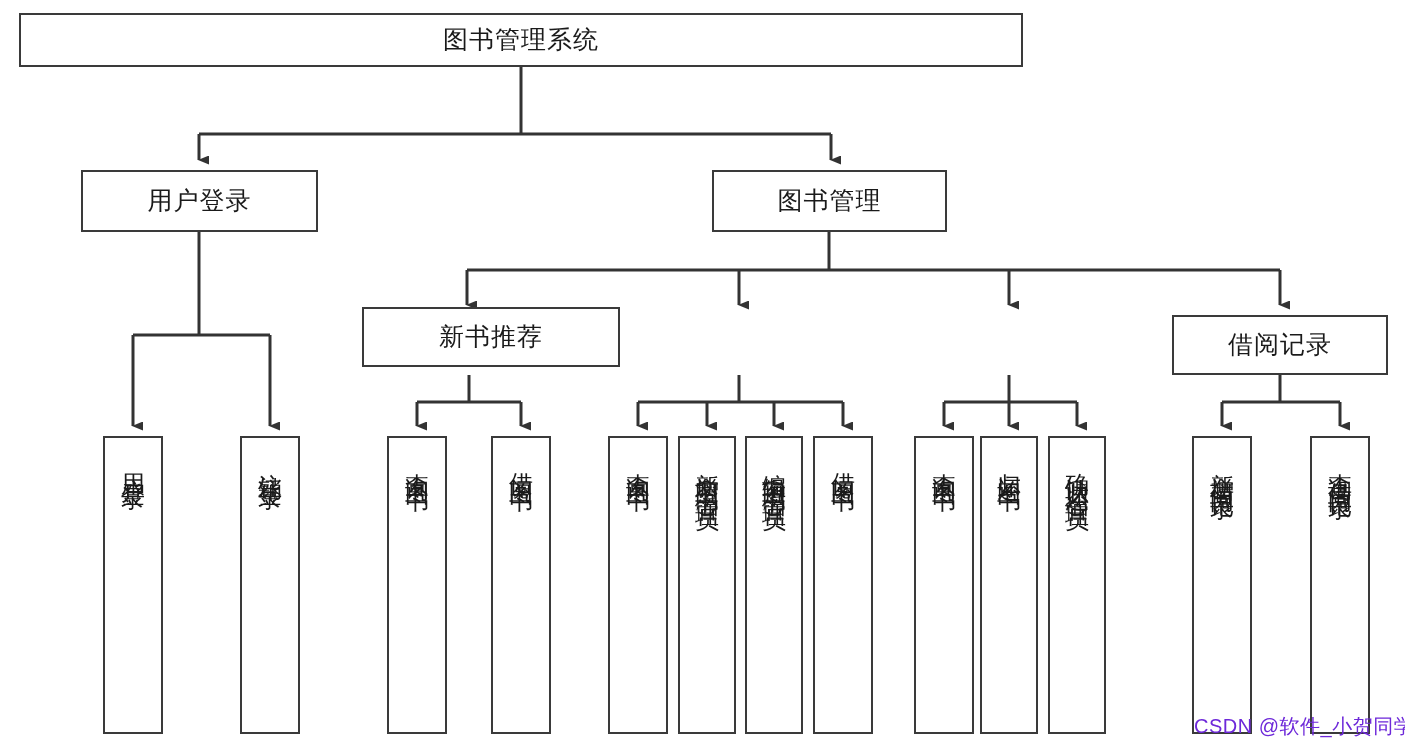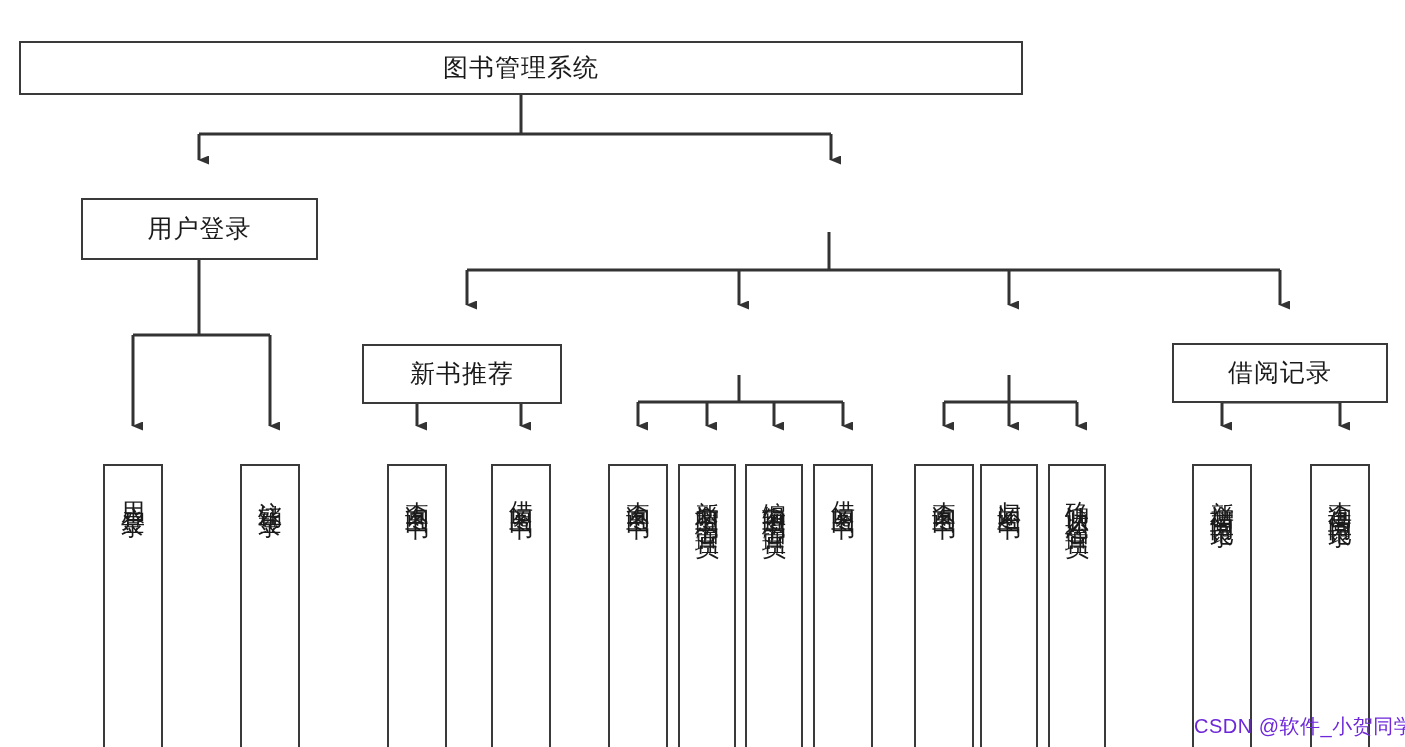--- a/index.html
+++ b/index.html
@@ -28,21 +28,20 @@
   }
   .node {
     position: absolute;
     box-sizing: border-box;
     background: #ffffff;
     border: 2px solid #3a3a3a;
     display: flex;
     align-items: center;
     justify-content: center;
     color: #1a1a1a;
-    margin-top: 28px;
   }
   .node.horiz {
     font-size: 25px;
     letter-spacing: 1px;
     line-height: 1.1;
   }
   .node.root {
     font-size: 25px;
   }
   .node.leaf {
@@ -123,22 +122,25 @@
     </g>
   </svg>
 
   <div class="node root horiz" style="left:19px; top:13px; width:1004px; height:54px;">
     <span>图书管理系统</span>
   </div>
 
   <div class="node horiz" style="left:81px; top:170px; width:237px; height:62px;">
     <span>用户登录</span>
   </div>
+  <div class="node horiz" style="left:712px; top:170px; width:235px; height:62px;">
+    <span>图书管理</span>
+  </div>
 
-  <div class="node horiz" style="left:362px; top:316px; width:200px; height:60px;">
+  <div class="node horiz" style="left:362px; top:307px; width:258px; height:60px;">
     <span>新书推荐</span>
   </div>
   <div class="node horiz" style="left:1172px; top:315px; width:216px; height:60px;">
     <span>借阅记录</span>
   </div>
 
   <div class="node leaf" style="left:103px; top:436px; width:60px; height:298px;">
     <span class="vtext">用户登录</span>
   </div>
   <div class="node leaf" style="left:240px; top:436px; width:60px; height:298px;">

